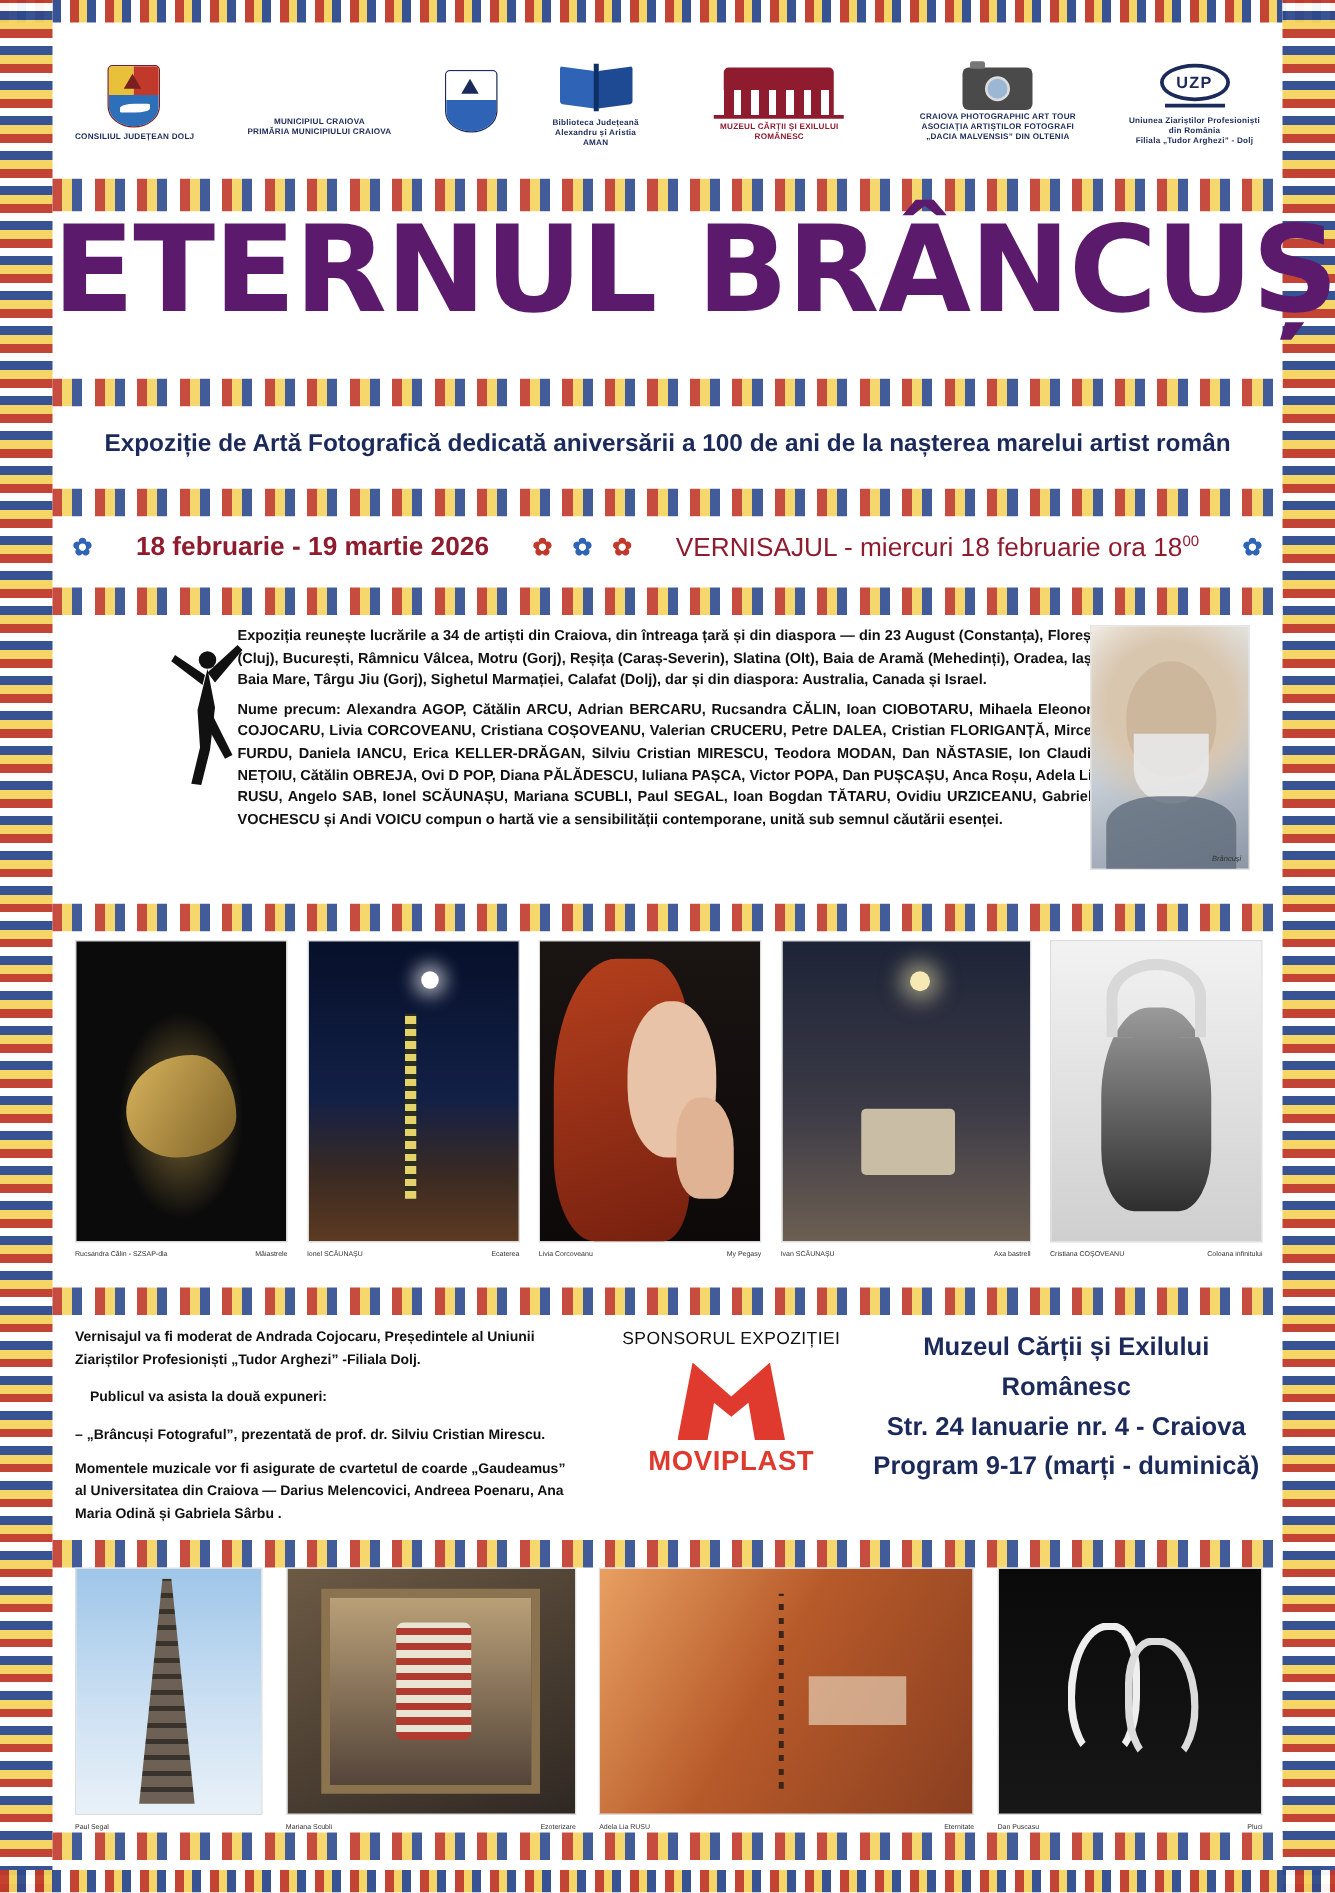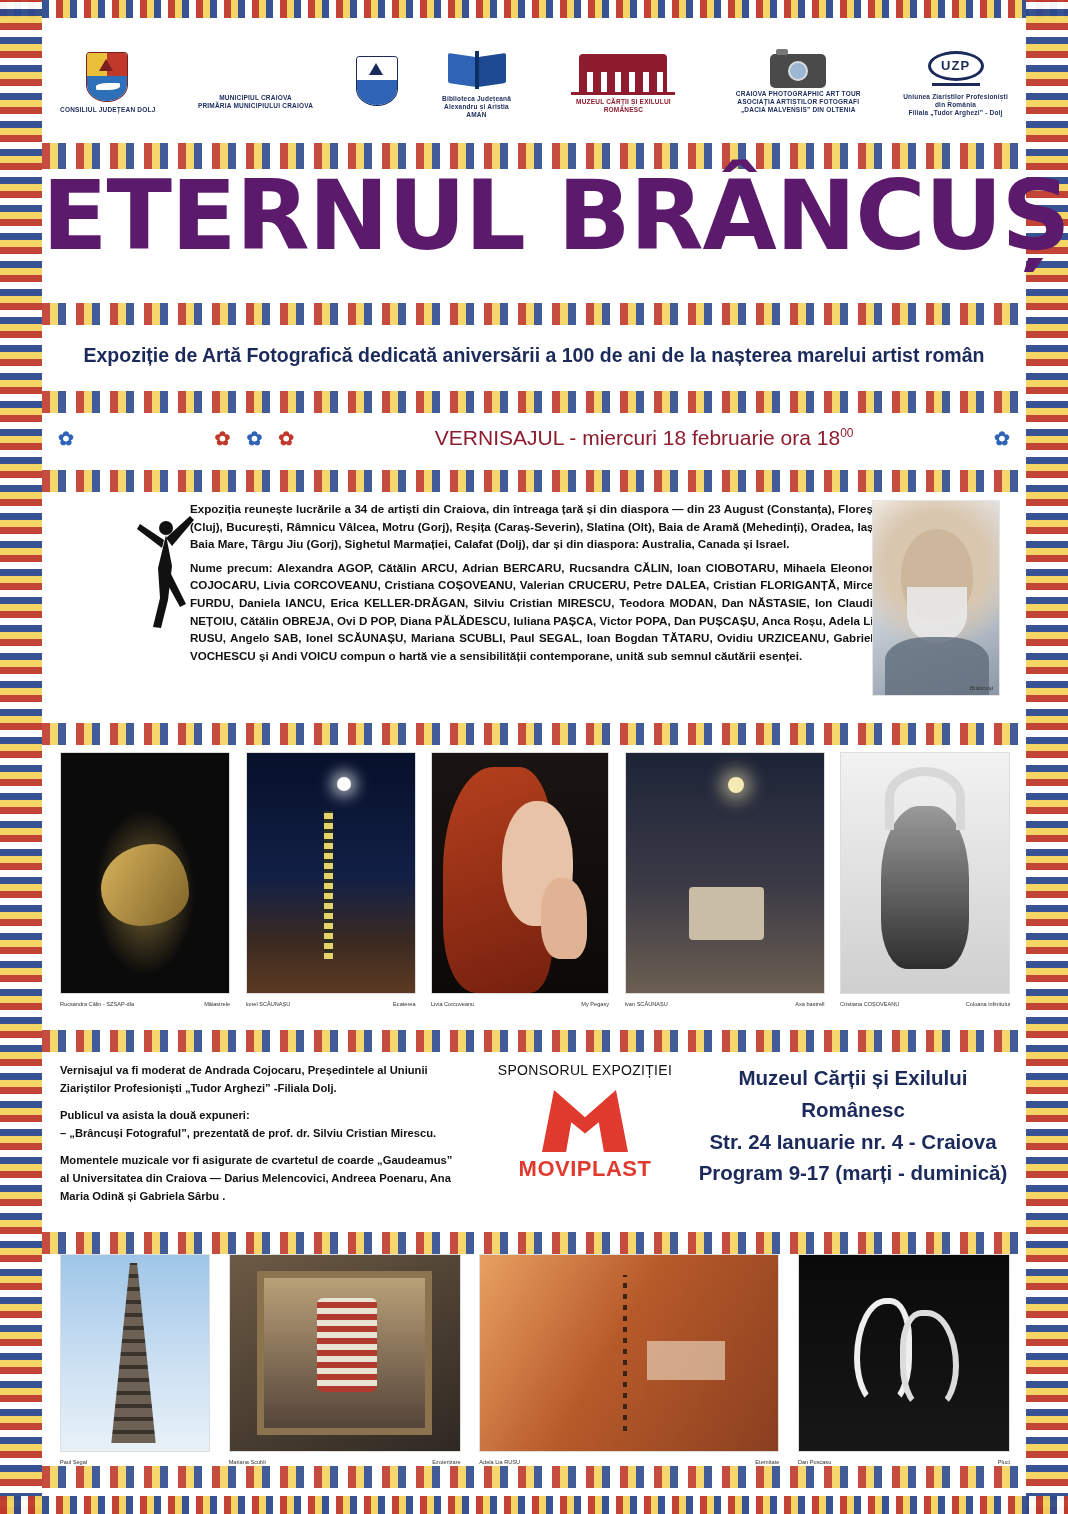--- a/index.html
+++ b/index.html
@@ -196,21 +196,21 @@
   .art9 { background:linear-gradient(#0a0a0a,#171717); position:relative; }
   .art9 .f1{ position:absolute; left:26%; top:22%; width:28%; height:56%; border:6px solid #efefef; border-radius:60% 40% 50% 50%; border-bottom-color:transparent;}
   .art9 .f2{ position:absolute; left:48%; top:28%; width:28%; height:52%; border:6px solid #dcdcdc; border-radius:40% 60% 50% 50%; border-bottom-color:transparent;}
 
   
   .info-left {
     position:absolute; left:60px; top:1062px; width:400px;
     font-size:11.2px; line-height:1.6; font-weight:bold; color:#111;
   }
   .info-left p { margin:0 0 9px 0; }
-  .info-left .tight { margin:0; }
+  .info-left .tight { margin:12px; }
   .sponsor {
     position:absolute; left:470px; top:1062px; width:230px; text-align:center;
   }
   .sponsor .lbl { font-size:14px; font-weight:normal; color:#111; letter-spacing:.3px; }
   .sponsor .mark { width:86px; height:62px; margin:12px auto 4px; position:relative; }
   .sponsor .mark .m {
     position:absolute; inset:0;
     background:#e03a2f;
     clip-path:polygon(0 100%, 14% 0, 50% 44%, 86% 0, 100% 100%, 72% 100%, 66% 52%, 50% 70%, 34% 52%, 28% 100%);
   }
@@ -312,20 +312,21 @@
 din România
 Filiala „Tudor Arghezi” - Dolj</span>
   </div>
 </div>
 
 <div class="title">ETERNUL BRÂNCUȘI</div>
 <div class="subtitle">Expoziție de Artă Fotografică dedicată aniversării a 100 de ani de la nașterea marelui artist român</div>
 
 <div class="daterow">
   <span class="flower">✿</span>
+  <span>18 februarie - 19 martie 2026</span>
   <span class="dots">
     <span class="flower red">✿</span>
     <span class="flower">✿</span>
     <span class="flower red">✿</span>
   </span>
   <span class="vern">
     <span>VERNISAJUL - miercuri 18 februarie ora 18</span><sup>00</sup>
   </span>
   <span class="flower">✿</span>
 </div>

